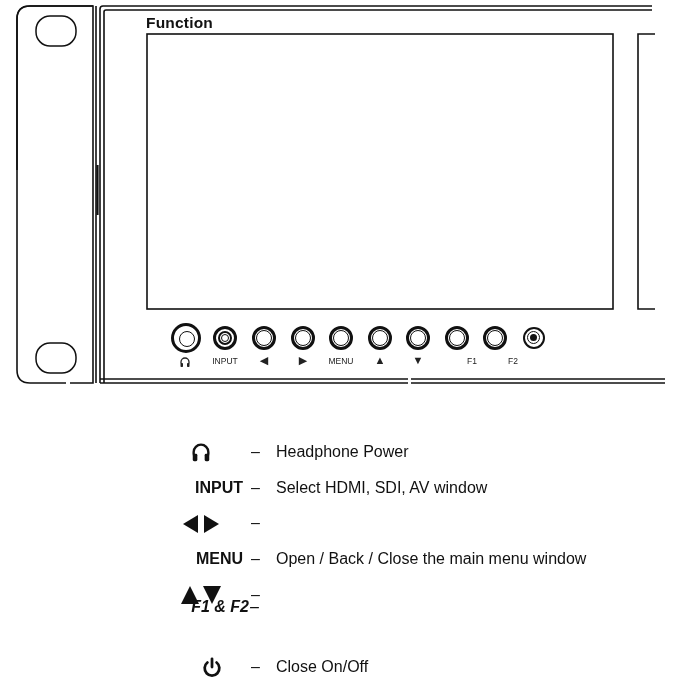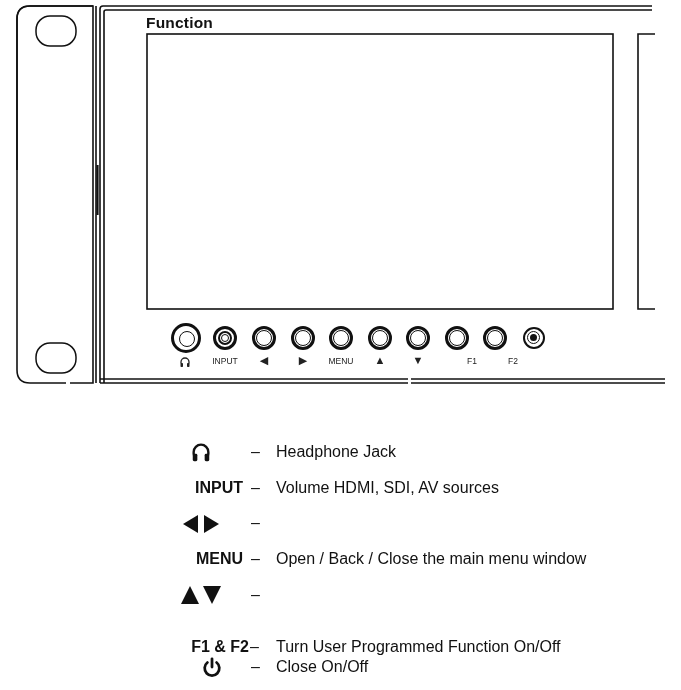--- a/index.html
+++ b/index.html
@@ -108,26 +108,26 @@
 <div>
   <div class="legend-row" style="top:441px;">
     <span class="legend-key icon" style="right:0;left:190px;">
       <svg width="22" height="22" viewBox="0 0 24 24">
           <path d="M4 15 V12 A8 8 0 0 1 20 12 V15" fill="none" stroke="#111" stroke-width="2.6"></path>
           <rect x="3" y="14" width="5" height="8" rx="1.5" fill="#111"></rect>
           <rect x="16" y="14" width="5" height="8" rx="1.5" fill="#111"></rect>
         </svg>
     </span>
     <span class="legend-dash">–</span>
-    <span class="legend-desc">Headphone Jack</span>
+    <span class="legend-desc">Headphone Power</span>
   </div>
   <div class="legend-row" style="top:477px;">
     <span class="legend-key" style="right:438px;">INPUT</span>
     <span class="legend-dash">–</span>
-    <span class="legend-desc">Volume HDMI, SDI, AV sources</span>
+    <span class="legend-desc">Select HDMI, SDI, AV window</span>
   </div>
   <div class="legend-row" style="top:512px;">
     <span class="legend-key icon" style="right:auto;left:183px;top:1px;">
       <svg width="36" height="22" viewBox="0 0 36 22">
           <polygon points="0,11 15,2 15,20" fill="#111"></polygon>
           <polygon points="36,11 21,2 21,20" fill="#111"></polygon>
         </svg>
     </span>
     <span class="legend-dash">–</span>
   </div>
@@ -138,24 +138,23 @@
   </div>
   <div class="legend-row" style="top:584px;">
     <span class="legend-key icon" style="right:auto;left:181px;top:1px;">
       <svg width="40" height="20" viewBox="0 0 40 20">
           <polygon points="9,1 18,19 0,19" fill="#111"></polygon>
           <polygon points="31,19 22,1 40,1" fill="#111"></polygon>
         </svg>
     </span>
     <span class="legend-dash">–</span>
   </div>
-  <div class="legend-row" style="top:636px;">
+  <div class="legend-row" style="top:596px;font-style:italic;">
     <span class="legend-key" style="right:432px;">F1 &amp; F2</span>
     <span class="legend-dash" style="left:250px;">–</span>
-    <span class="legend-desc">Turn User Programmed Function On/Off</span>
   </div>
   <div class="legend-row" style="top:656px;">
     <span class="legend-key icon" style="right:auto;left:201px;top:1px;">
       <svg width="22" height="22" viewBox="0 0 24 24">
           <path d="M7 6 A8 8 0 1 0 17 6" fill="none" stroke="#111" stroke-width="3" stroke-linecap="round"></path>
           <line x1="12" y1="2" x2="12" y2="11" stroke="#111" stroke-width="3" stroke-linecap="round"></line>
         </svg>
     </span>
     <span class="legend-dash">–</span>
     <span class="legend-desc">Close On/Off</span>

